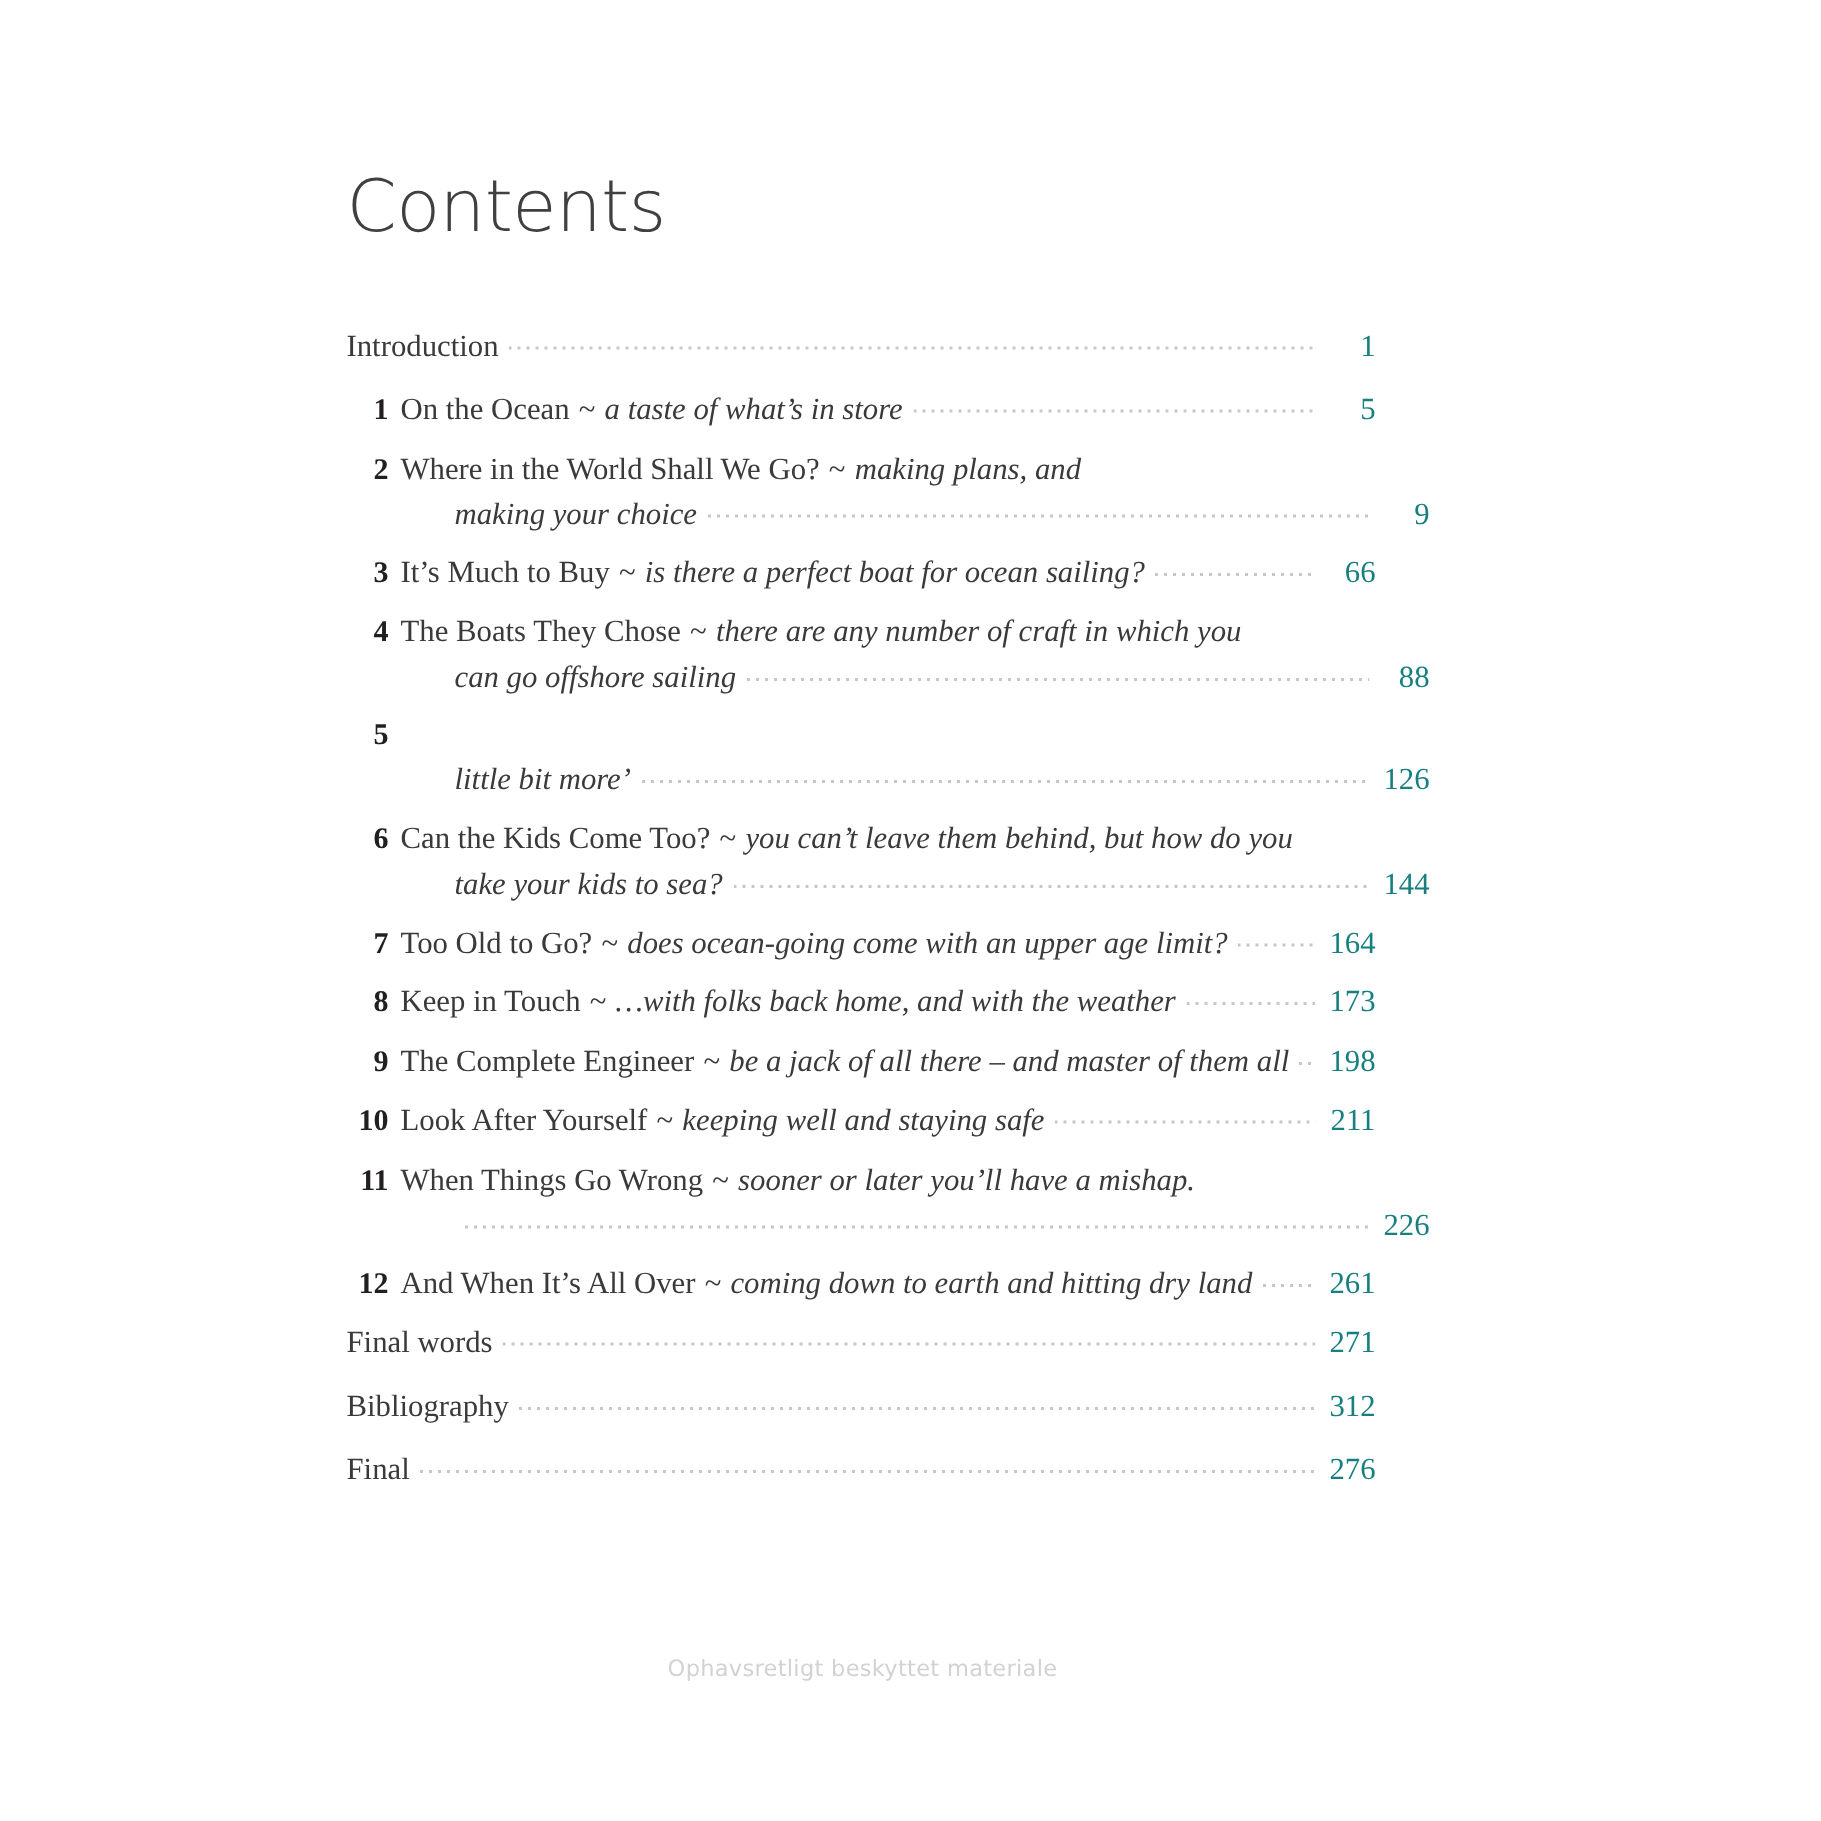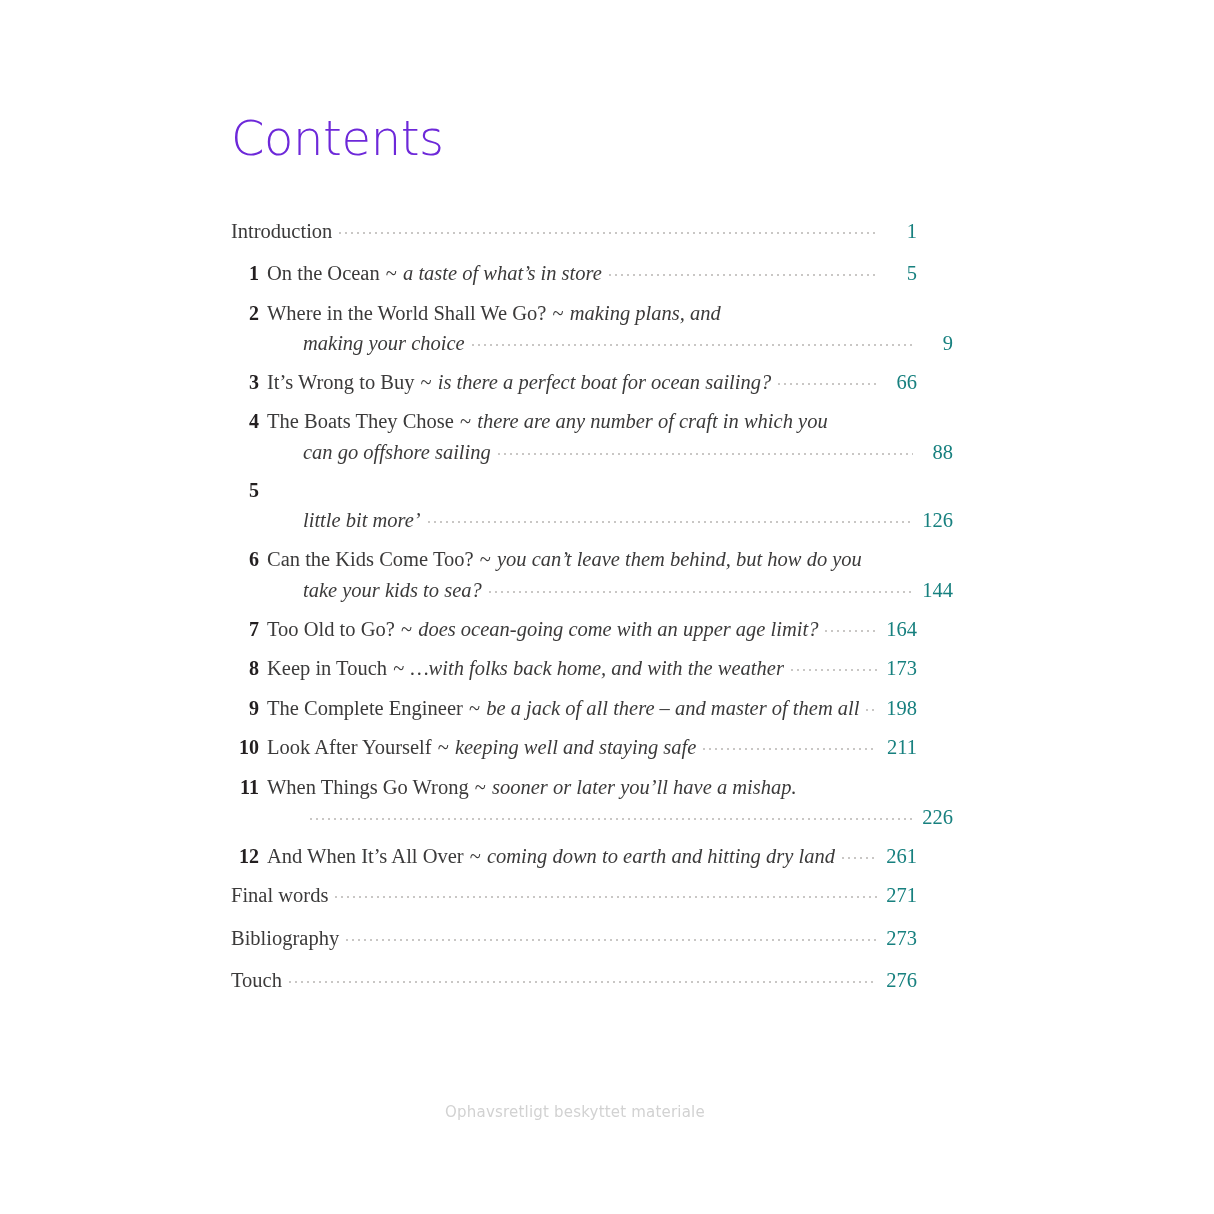--- a/index.html
+++ b/index.html
@@ -21,21 +21,21 @@
   
   .page-title {
     position: absolute;
     left: 231px;
     top: 82px;
     font-family: "DejaVu Sans", "Liberation Sans", sans-serif;
     font-weight: 300;
     font-size: 48px;
     line-height: 1.0;
     letter-spacing: -0.4px;
-    color: #6d28d9;
+    color: #404040;
     white-space: nowrap;
   }
 
   
   .toc {
     position: absolute;
     left: 231px;
     top: 216px;
     width: 686px;
   }
@@ -176,21 +176,21 @@
         <div class="entry-line cont">
           <span class="num"></span>
           <span class="text-col"><span class="sub-text">making your choice</span></span>
           <span class="leader"></span>
           <span class="pageno">9</span>
         </div>
       </div>
       <div class="toc-entry chapter">
         <div class="entry-line">
           <span class="num">3</span>
-          <span class="text-col"><span class="title-text">It’s Wrong to Buy</span> <span class="tilde">~</span> <span class="sub-text">is there a perfect boat for ocean sailing?</span></span>
+          <span class="text-col"><span class="title-text">It’s Much to Buy</span> <span class="tilde">~</span> <span class="sub-text">is there a perfect boat for ocean sailing?</span></span>
           <span class="leader"></span>
           <span class="pageno">66</span>
         </div>
       </div>
       <div class="toc-entry chapter">
         <div class="entry-line">
           <span class="num">4</span>
           <span class="text-col"><span class="title-text">The Boats They Chose</span> <span class="tilde">~</span> <span class="sub-text">there are any number of craft in which you</span></span>
         </div>
         <div class="entry-line cont">
@@ -278,26 +278,26 @@
         <div class="entry-line">
           <span class="text-col"><span class="title-text">Final words</span></span>
           <span class="leader"></span>
           <span class="pageno">271</span>
         </div>
       </div>
       <div class="toc-entry plain">
         <div class="entry-line">
           <span class="text-col"><span class="title-text">Bibliography</span></span>
           <span class="leader"></span>
-          <span class="pageno">273</span>
+          <span class="pageno">312</span>
         </div>
       </div>
       <div class="toc-entry plain">
         <div class="entry-line">
-          <span class="text-col"><span class="title-text">Touch</span></span>
+          <span class="text-col"><span class="title-text">Final</span></span>
           <span class="leader"></span>
           <span class="pageno">276</span>
         </div>
       </div>
     </div>
 
   <div class="copyright-notice">Ophavsretligt beskyttet materiale</div>
 
 </div>
 

